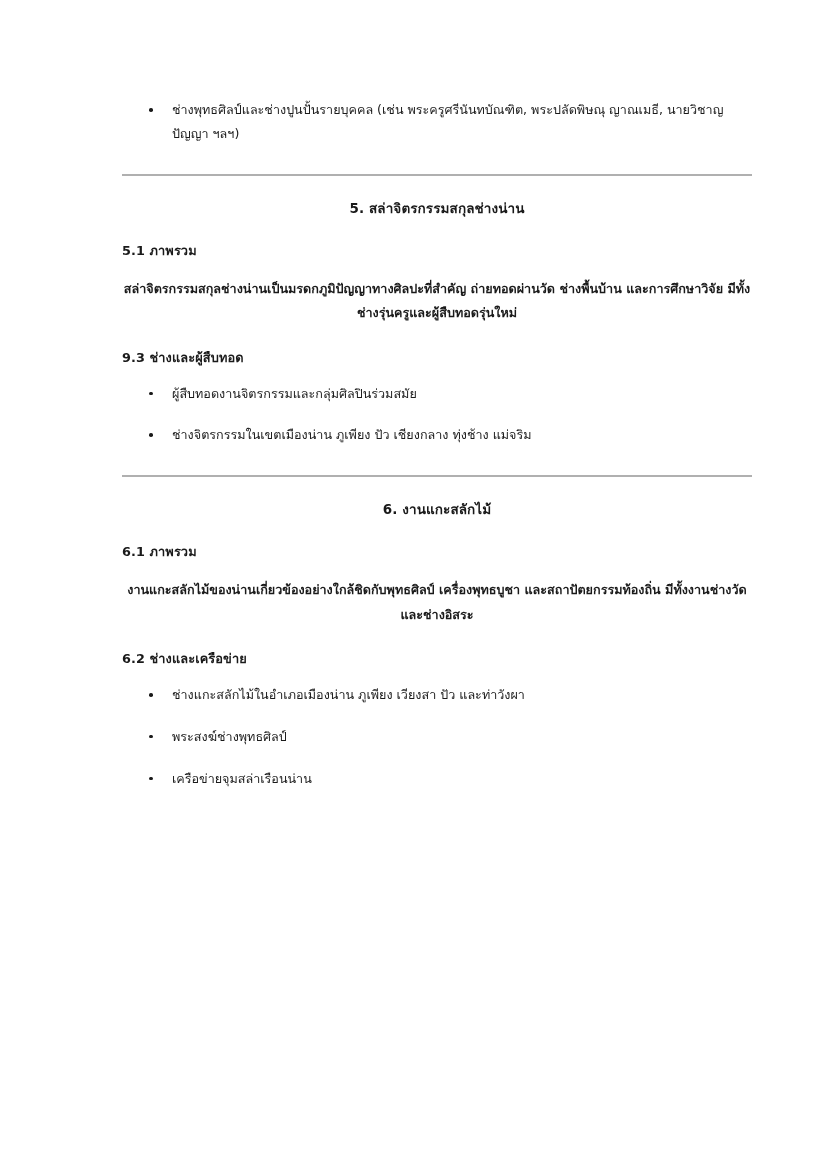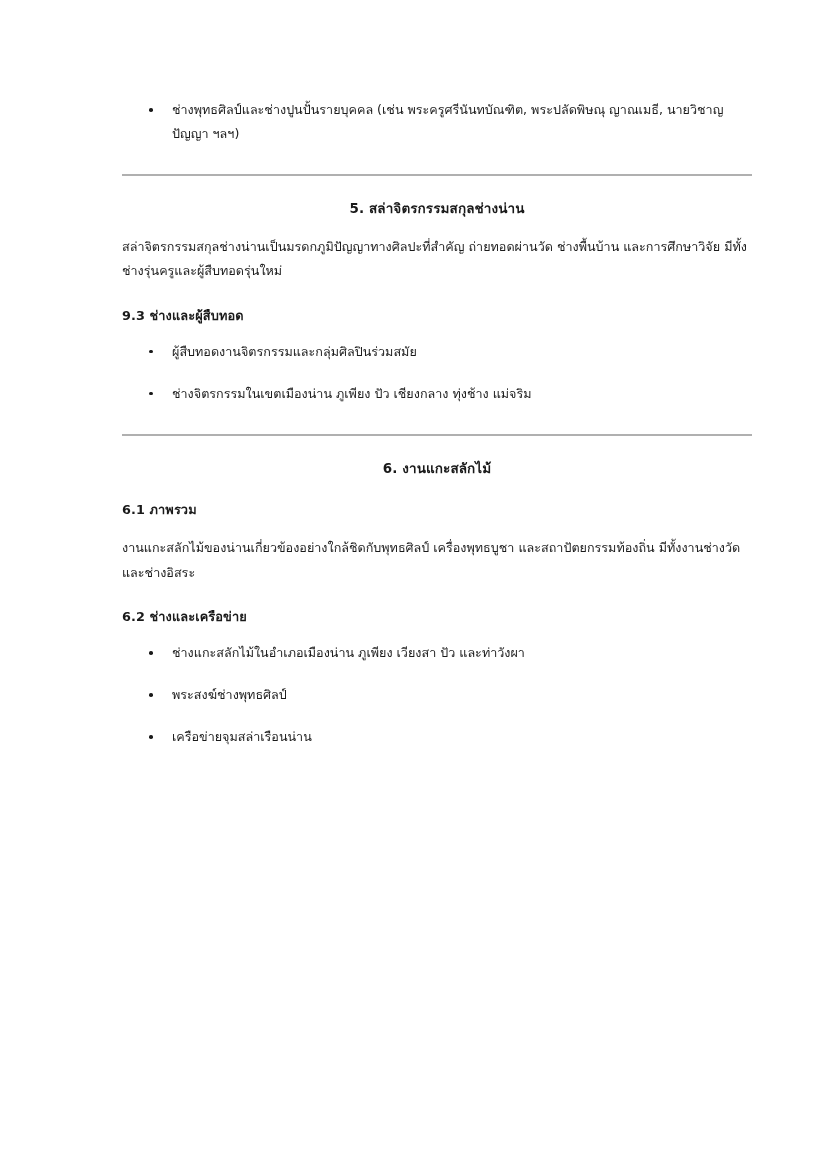--- a/index.html
+++ b/index.html
@@ -58,24 +58,24 @@
     font-size: 12.8px;
     font-weight: bold;
     line-height: 1.55;
     margin: 22px 0 0 0;
     letter-spacing: 0.1px;
   }
 
   
   .para {
     font-size: 12.6px;
-    font-weight: normal;
+    font-weight: bold;
     line-height: 1.95;
     margin: 16px 0 0 0;
-    text-align: left;
+    text-align: center;
     word-break: break-word;
   }
 
   
   .bullets {
     list-style: none;
     margin: 14px 0 0 0;
     padding: 0;
   }
 
@@ -117,20 +117,21 @@
         <span class="li-text">ช่างพุทธศิลป์และช่างปูนปั้นรายบุคคล (เช่น พระครูศรีนันทบัณฑิต, พระปลัดพิษณุ ญาณเมธี, นายวิชาญ ปัญญา ฯลฯ)</span>
       </li>
     </ul>
 
     <div class="rule-wrap">
       <hr class="rule">
     </div>
 
     <h2 class="h-section">5. สล่าจิตรกรรมสกุลช่างน่าน</h2>
 
+    <h3 class="h-sub">5.1 ภาพรวม</h3>
 
     <p class="para">สล่าจิตรกรรมสกุลช่างน่านเป็นมรดกภูมิปัญญาทางศิลปะที่สำคัญ ถ่ายทอดผ่านวัด ช่างพื้นบ้าน และการศึกษาวิจัย มีทั้งช่างรุ่นครูและผู้สืบทอดรุ่นใหม่</p>
 
     <h3 class="h-sub">9.3 ช่างและผู้สืบทอด</h3>
 
     <ul class="bullets">
       <li>
         <span class="li-text">ผู้สืบทอดงานจิตรกรรมและกลุ่มศิลปินร่วมสมัย</span>
       </li>
       <li>

